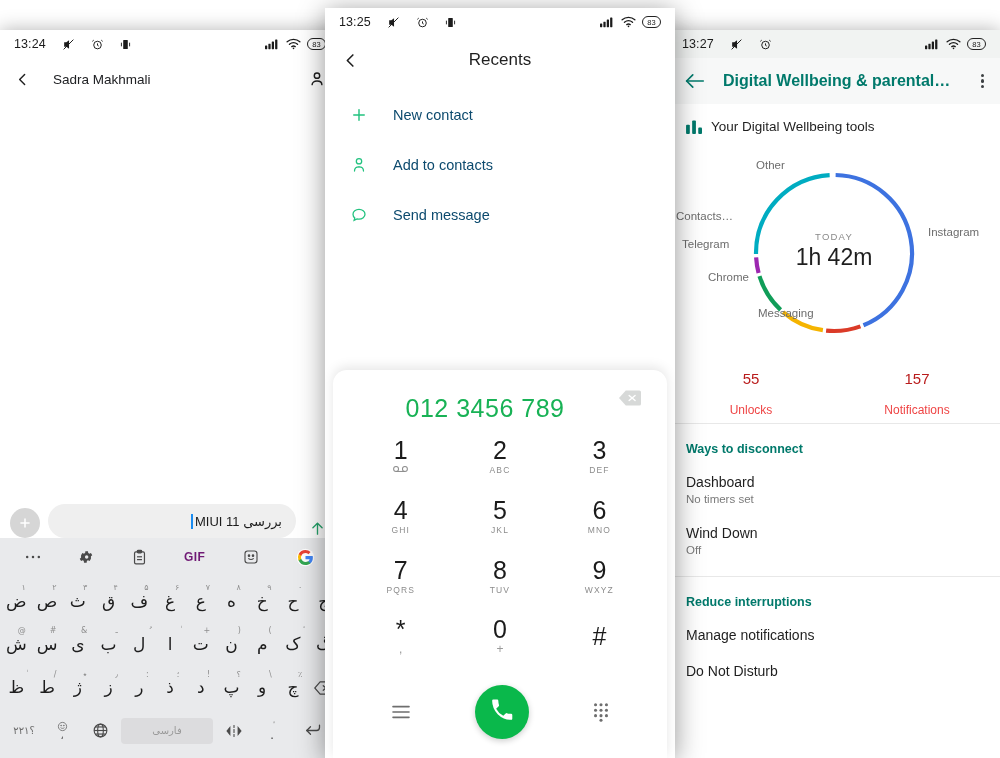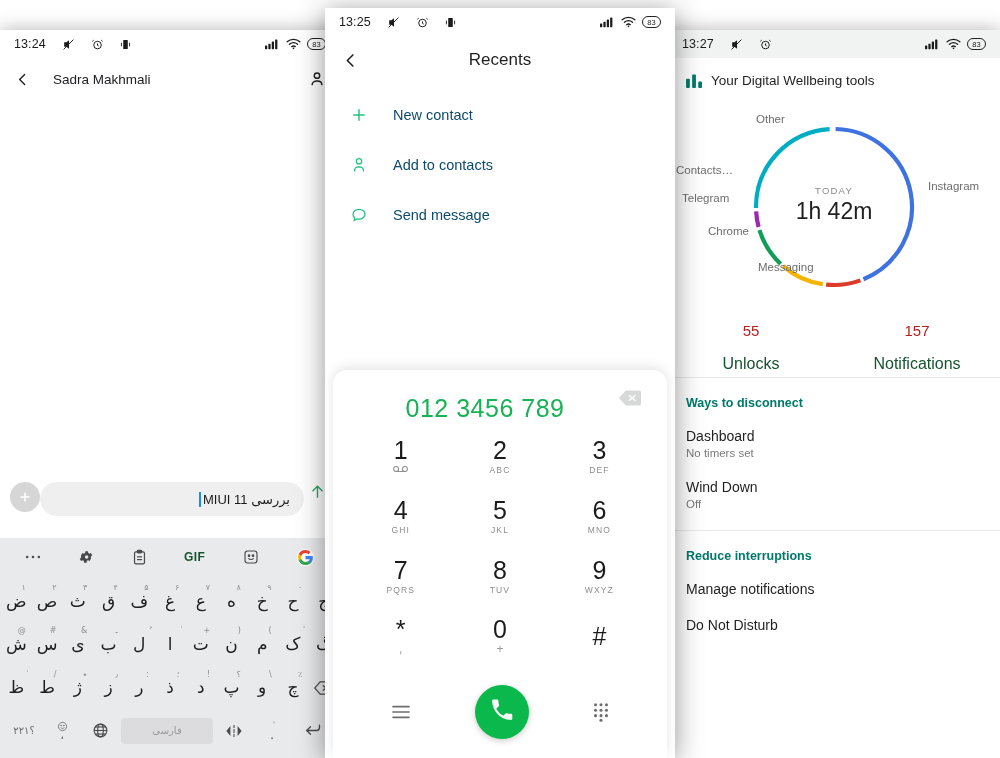--- a/index.html
+++ b/index.html
@@ -21,37 +21,37 @@
   .sb-time{font-size:12.5px;letter-spacing:.1px;font-weight:400;}
   .batt{border:1.4px solid #222;border-radius:6px;font-size:7.5px;
         padding:1px 4px 0;line-height:9px;letter-spacing:.2px;}
   .ic{display:inline-block;line-height:0;}
 
   #left .appbar{height:42px;display:flex;align-items:center;padding:0 14px;}
   #left .appbar .title{font-size:13.5px;color:#202124;margin-left:22px;}
   #left .appbar .person{margin-left:auto;}
   #left .thread{height:calc(728px - 28px - 42px - 56px - 220px);background:#fff;}
 
-  .composer{height:56px;display:flex;align-items:flex-start;padding:0 10px;background:#fff;}
+  .composer{height:56px;display:flex;align-items:flex-end;padding:0 10px;gap:8px;background:#fff;}
   .plusbtn{width:30px;height:30px;border-radius:50%;background:#d6d6d6;
            display:flex;align-items:center;justify-content:center;color:#fff;
            font-size:19px;line-height:0;flex:0 0 auto;}
   .msgbox{flex:1;height:34px;background:#efefef;border-radius:17px;
           display:flex;align-items:center;justify-content:flex-end;
           padding:0 14px;position:relative;}
   .msgbox .txt{font-size:13px;color:#1b1b1b;direction:rtl;unicode-bidi:plaintext;}
   .caret{display:inline-block;width:1.6px;height:15px;background:#1b8cf0;
          margin-right:2px;vertical-align:-3px;}
   .sendarrow{width:26px;flex:0 0 auto;display:flex;justify-content:center;}
 
   
   .kb{background:#e9eaec;height:220px;display:flex;flex-direction:column;}
   .kb-tools{height:38px;display:flex;align-items:center;justify-content:space-around;
             padding:0 6px;background:#e9eaec;}
-  .kb-tools .t{color:#14532d;display:flex;align-items:center;justify-content:center;
+  .kb-tools .t{color:#701a75;display:flex;align-items:center;justify-content:center;
                font-size:13px;height:26px;}
   .kb-rows{flex:1;display:flex;flex-direction:column;justify-content:space-evenly;padding:2px 2px 4px;}
   .kb-row{display:flex;justify-content:center;align-items:flex-end;gap:2px;}
   .key{flex:1;max-width:34px;height:40px;display:flex;flex-direction:column;
        align-items:center;justify-content:center;position:relative;}
   .key .main{font-size:17px;color:#1d1d1d;line-height:1;
              font-family:"DejaVu Sans",sans-serif;}
   .key .sup{position:absolute;top:2px;right:5px;font-size:8px;color:#8d8d8d;
             font-family:"DejaVu Sans",sans-serif;}
   .kb-row.bottom{gap:4px;align-items:center;height:40px;}
@@ -106,21 +106,21 @@
   .chart-wrap{height:215px;position:relative;}
   .donut{position:absolute;left:50%;top:8px;transform:translateX(-50%);}
   .donut-center{position:absolute;left:50%;top:50%;transform:translate(-50%,-50%);
        text-align:center;width:140px;}
   .donut-center .today{font-size:9.5px;color:#8a8a8a;letter-spacing:1.2px;}
   .donut-center .dur{font-size:23px;color:#1f1f1f;margin-top:2px;}
   .seg-label{position:absolute;font-size:11.5px;color:#6d6d6d;white-space:nowrap;}
   .stats{height:60px;display:flex;border-bottom:1px solid #e8e8e8;}
   .stat{flex:1;display:flex;flex-direction:column;align-items:center;justify-content:center;}
   .stat .v{font-size:15px;color:#b91c1c;font-weight:300;}
-  .stat .k{font-size:16px;color:#14532d;margin-top:16px;}
+  .stat .k{font-size:12px;color:#ef4444;margin-top:16px;}
   .sec-title{padding:18px 18px 8px;font-size:12.5px;color:#00796b;font-weight:700;}
   .row-item{padding:10px 18px 10px;}
   .row-item .t{font-size:14px;color:#1f1f1f;}
   .row-item .sub{font-size:11.5px;color:#7a7a7a;margin-top:3px;}
   .hr{height:1px;background:#e8e8e8;margin-top:10px;}
   .dots{display:flex;flex-direction:column;gap:2.5px;align-items:center;}
   .dots i{width:3.2px;height:3.2px;border-radius:50%;background:#3c4043;display:block;}
 </style>
 </head>
 <body>
@@ -646,20 +646,34 @@
         <svg width="15" height="12" viewBox="0 0 20 15" fill="none" stroke="#1c1c1c" stroke-width="1.8" stroke-linecap="round">
             <path d="M1.5 4.5a13 13 0 0 1 17 0"></path>
             <path d="M4.6 7.8a8.6 8.6 0 0 1 10.8 0"></path>
             <path d="M7.7 11a4.2 4.2 0 0 1 4.6 0"></path>
             <circle cx="10" cy="13.4" r="1.1" fill="#1c1c1c" stroke="none"></circle>
           </svg></span>
       <span class="batt">83</span>
     </div>
   </div>
 
+  <div class="appbar">
+    <span class="ic">
+      <svg width="21" height="18" viewBox="0 0 24 20" fill="none" stroke="#00796b" stroke-width="1.9" stroke-linecap="round" stroke-linejoin="round">
+          <line x1="22" y1="10" x2="3" y2="10"></line>
+          <polyline points="10 3 3 10 10 17"></polyline>
+        </svg>
+    </span>
+    <span class="title">Digital Wellbeing &amp; parental…</span>
+    <span class="dots">
+        <i></i>
+        <i></i>
+        <i></i>
+      </span>
+  </div>
 
   <div class="tools-row">
     <span class="ic">
       <svg width="17" height="15" viewBox="0 0 18 16" fill="#00796b">
           <rect x="0" y="6" width="4" height="10" rx="1"></rect>
           <rect x="6.5" y="1.5" width="4" height="14.5" rx="1"></rect>
           <rect x="13" y="9" width="4" height="7" rx="1"></rect>
         </svg>
     </span>
     <span class="label">Your Digital Wellbeing tools</span>

